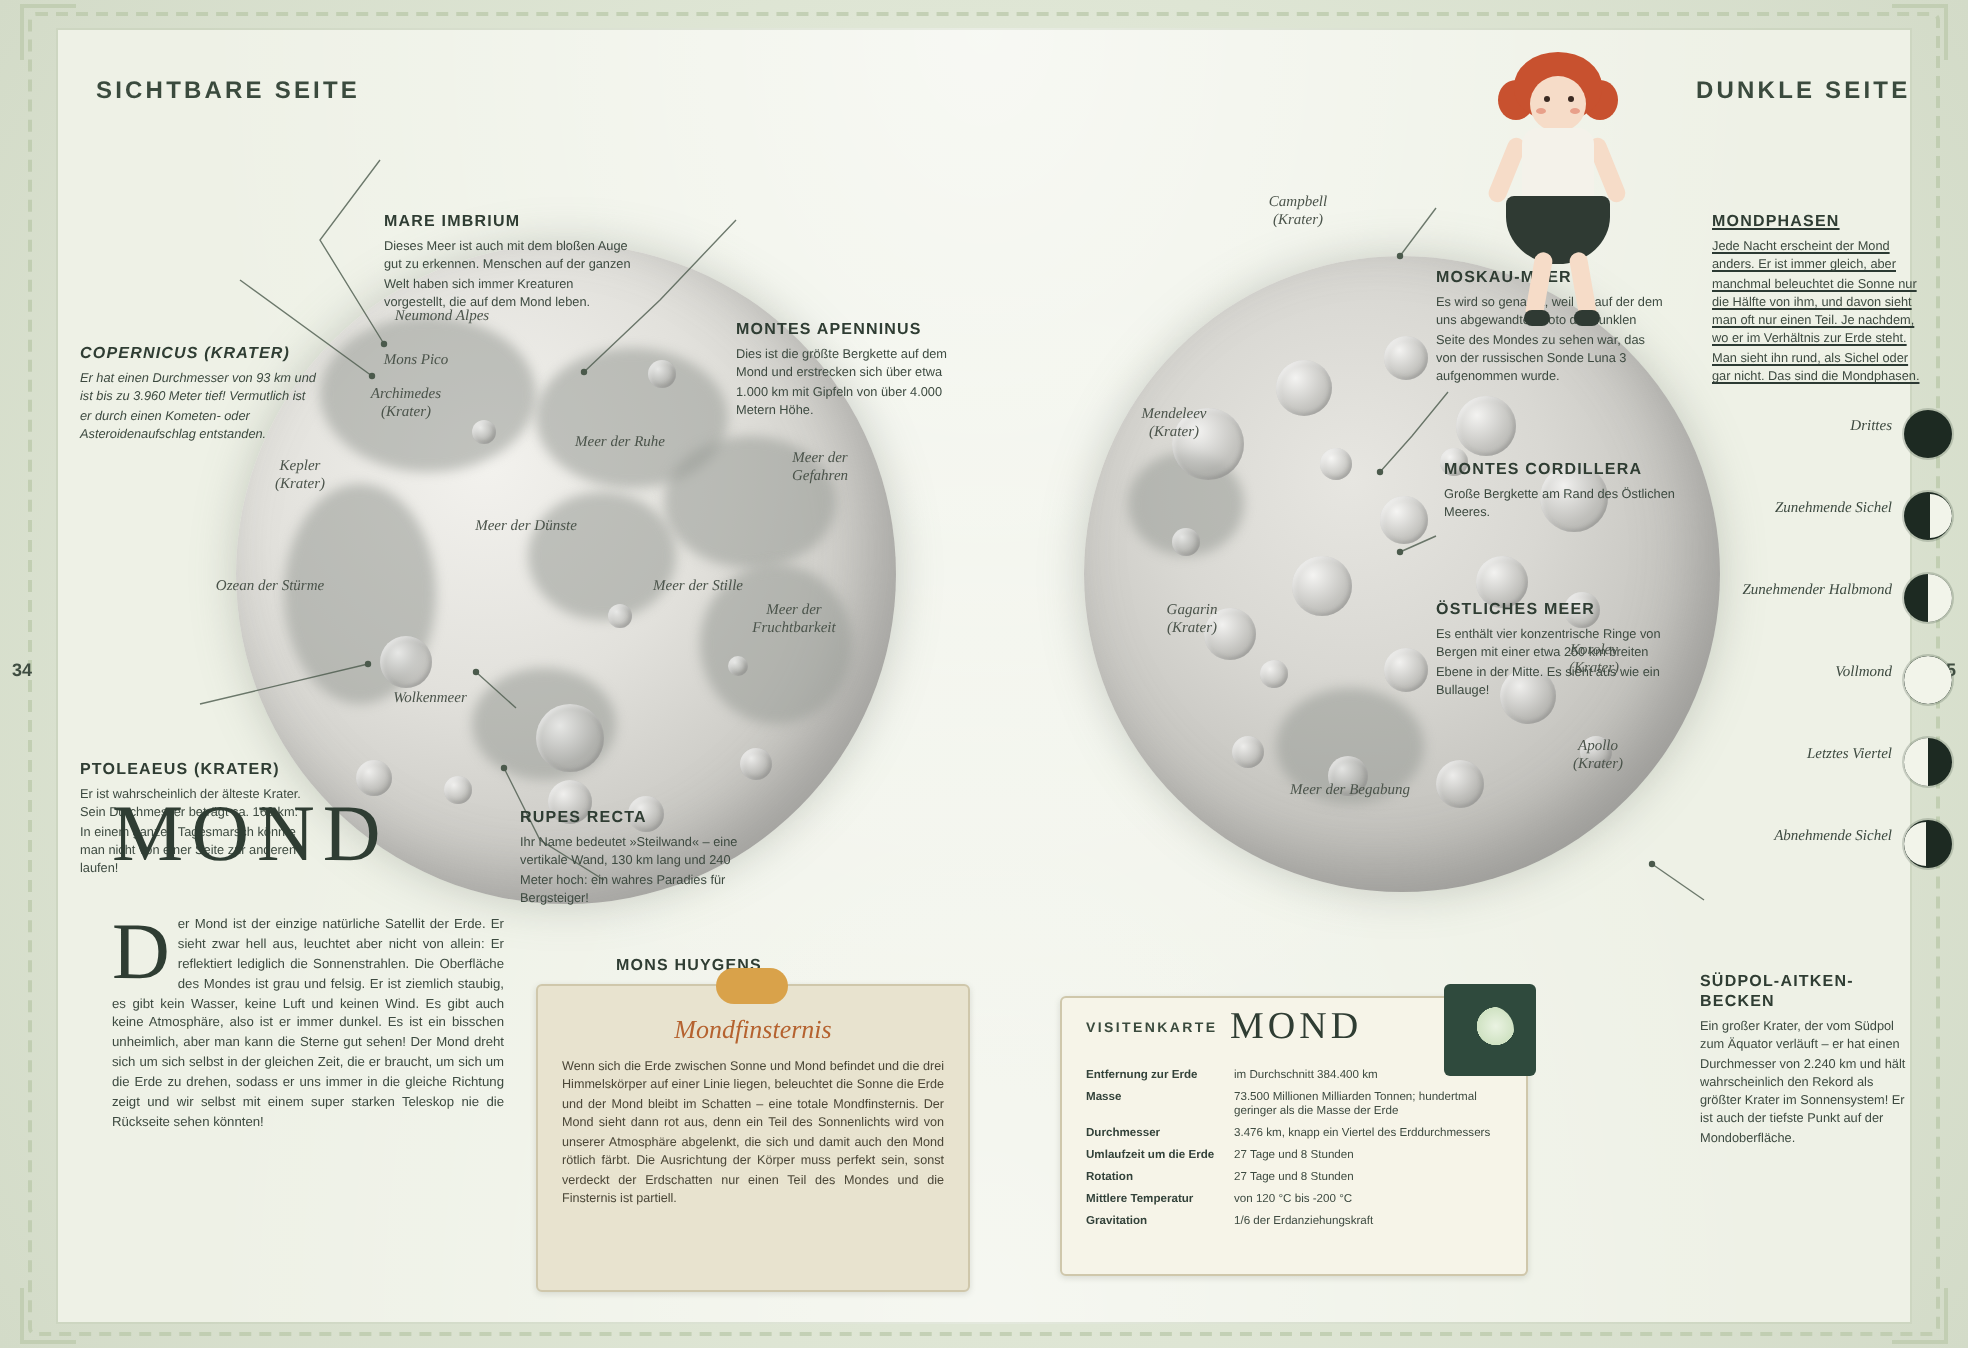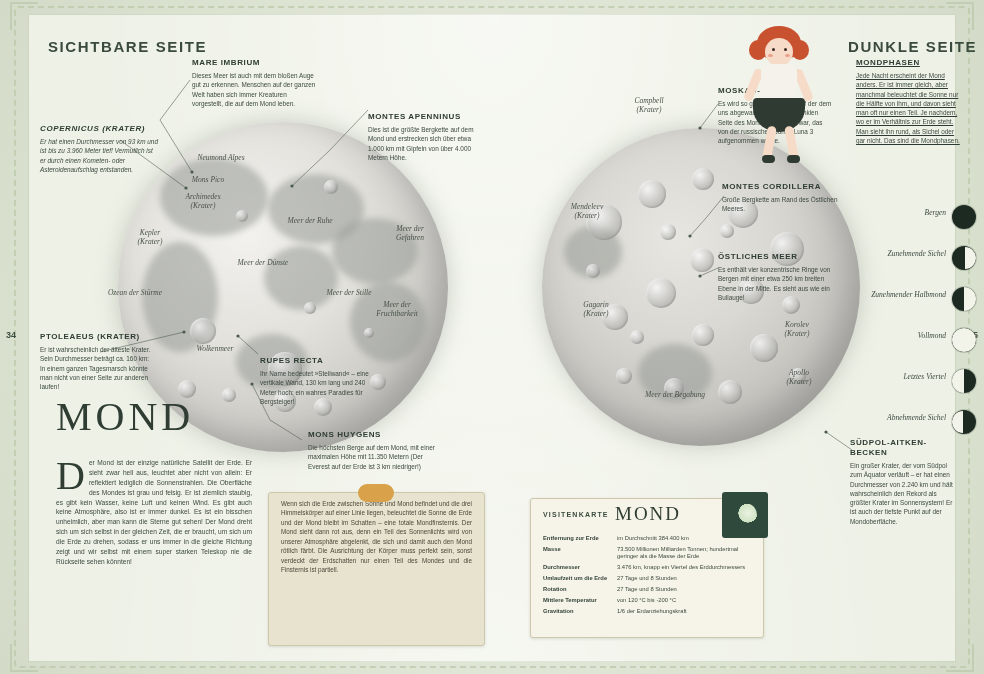--- a/index.html
+++ b/index.html
@@ -50,29 +50,29 @@
 
   
   .pagenum{
     position:absolute;font-size:9px;color:#3f4d41;font-weight:bold;
   }
   .pagenum.left{left:6px;top:330px;}
   .pagenum.right{right:6px;top:330px;}
 
   
   .sect-head{
-    position:absolute;font-size:15px;font-weight:bold;letter-spacing:1.6px;
+    position:absolute;font-size:12px;font-weight:bold;letter-spacing:1.6px;
     color:#3a4a3d;text-transform:uppercase;
   }
 
   
   .ann{position:absolute;width:120px;}
   .ann .t{
     font-size:8px;font-weight:bold;letter-spacing:.6px;color:#2f3d33;
-    text-transform:uppercase;margin-bottom:3px;line-height:1.25;
+    text-transform:uppercase;margin-bottom:3px;line-height:1.25;margin-top:48px;
   }
   .ann .b{font-size:6.4px;line-height:1.45;color:#3d4a40;}
 
   
   .moon{
     position:absolute;border-radius:50%;
     background:
       radial-gradient(circle at 38% 33%, #f3f2ee 0%, #e2e1dc 38%, #cfcec9 62%, #bdbcb7 80%, #a9a8a3 100%);
     box-shadow:0 0 22px rgba(120,130,118,.35), inset -12px -12px 30px rgba(110,110,108,.35);
     overflow:hidden;
@@ -356,20 +356,21 @@
   </div>
 
   <div class="bigtitle">
     <div class="mond">MOND</div>
   </div>
   <div class="bodytext">
     <span class="dropcap">D</span><span>er Mond ist der einzige natürliche Satellit der Erde. Er sieht zwar hell aus, leuchtet aber nicht von allein: Er reflektiert lediglich die Sonnenstrahlen. Die Oberfläche des Mondes ist grau und felsig. Er ist ziemlich staubig, es gibt kein Wasser, keine Luft und keinen Wind. Es gibt auch keine Atmosphäre, also ist er immer dunkel. Es ist ein bisschen unheimlich, aber man kann die Sterne gut sehen! Der Mond dreht sich um sich selbst in der gleichen Zeit, die er braucht, um sich um die Erde zu drehen, sodass er uns immer in die gleiche Richtung zeigt und wir selbst mit einem super starken Teleskop nie die Rückseite sehen könnten!</span>
   </div>
 
   <div class="eclipse">
+    <div class="hdr">Mondfinsternis</div>
     <div class="txt">Wenn sich die Erde zwischen Sonne und Mond befindet und die drei Himmelskörper auf einer Linie liegen, beleuchtet die Sonne die Erde und der Mond bleibt im Schatten – eine totale Mondfinsternis. Der Mond sieht dann rot aus, denn ein Teil des Sonnenlichts wird von unserer Atmosphäre abgelenkt, die sich und damit auch den Mond rötlich färbt. Die Ausrichtung der Körper muss perfekt sein, sonst verdeckt der Erdschatten nur einen Teil des Mondes und die Finsternis ist partiell.</div>
   </div>
   <div class="eclipse-badge"></div>
 
   <div class="card">
     <div class="vk">VISITENKARTE</div>
     <div class="name">MOND</div>
     <table>
       <tbody>
           <tr>
@@ -403,21 +404,21 @@
           </tr>
     </tbody>
       </table>
   </div>
   <div class="card-stamp">
       <div class="m"></div>
     </div>
 
   <div class="phases">
     <div class="phase-row">
-      <div class="nm">Bergen</div>
+      <div class="nm">Drittes</div>
       <div class="ph new"></div>
     </div>
     <div class="phase-row">
       <div class="nm">Zunehmende Sichel</div>
       <div class="ph cres-r">
           <i></i>
         </div>
     </div>
     <div class="phase-row">
       <div class="nm">Zunehmender Halbmond</div>

